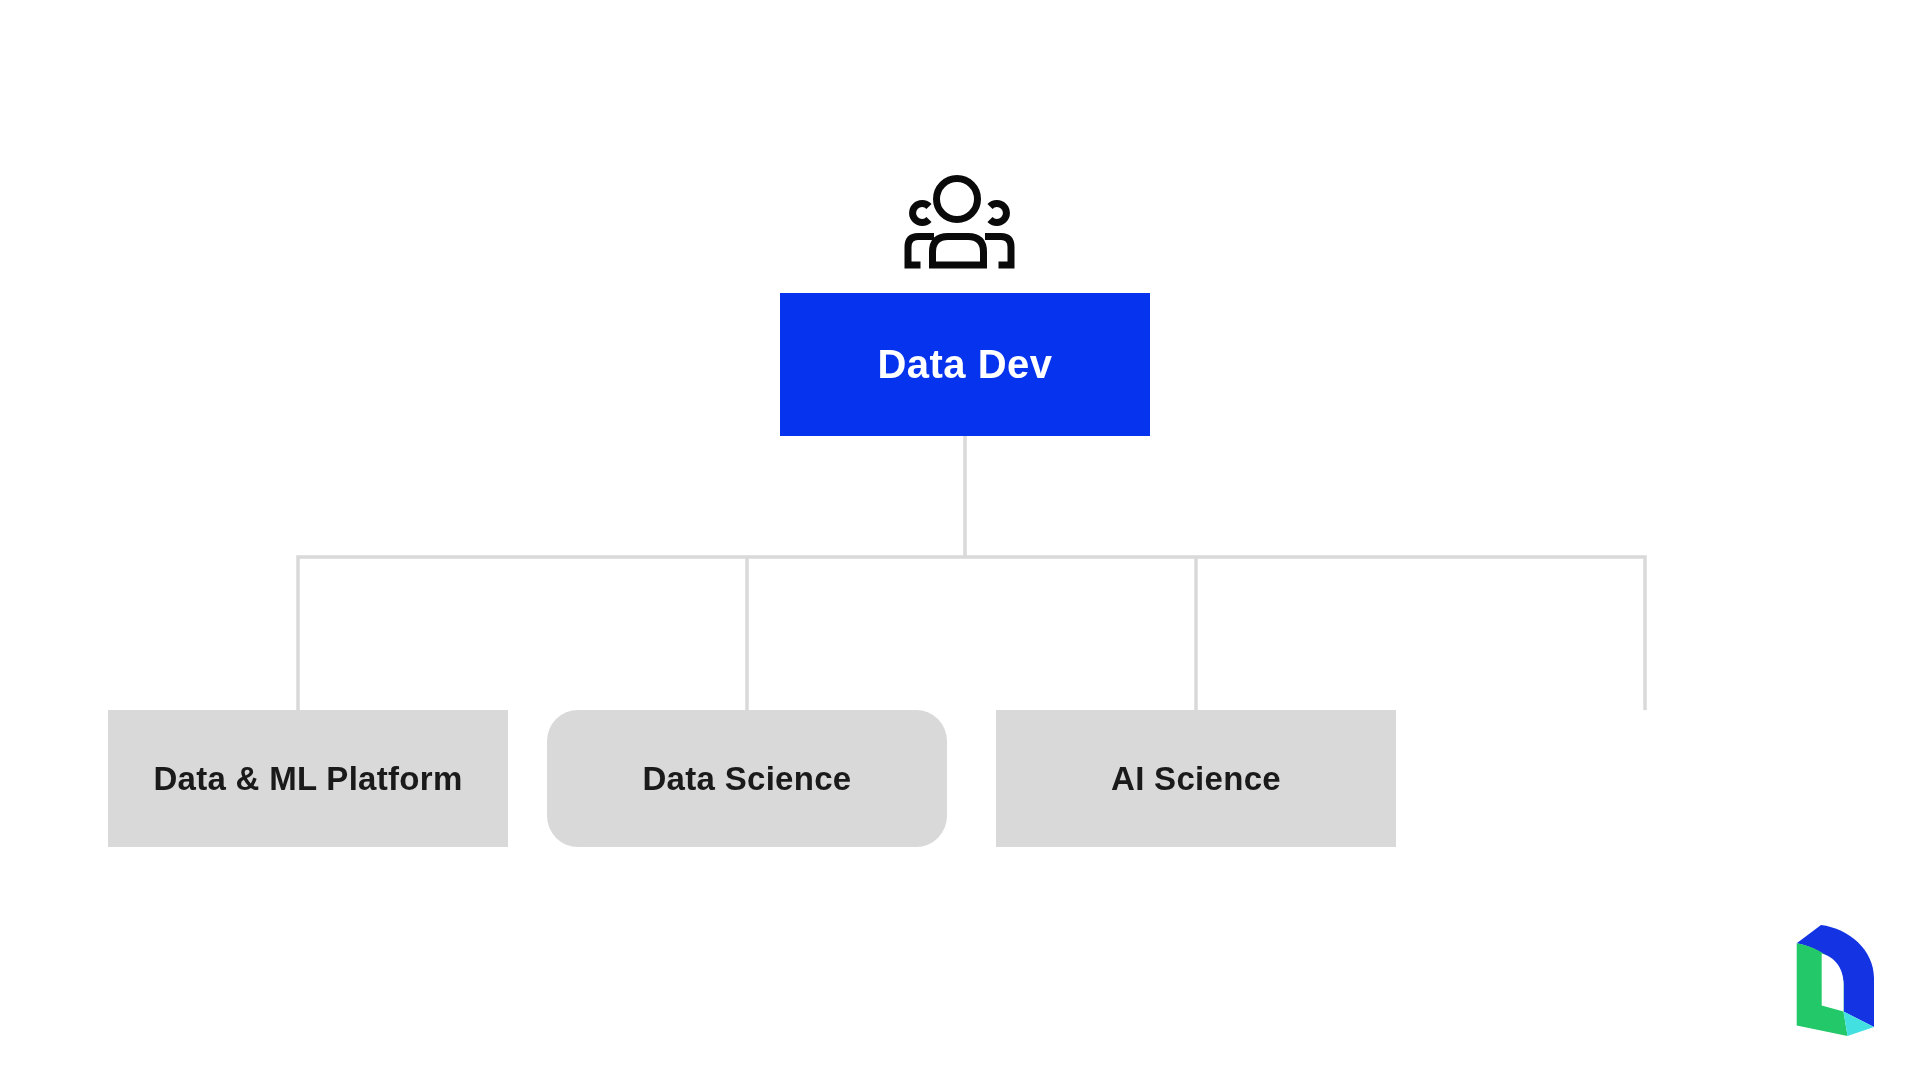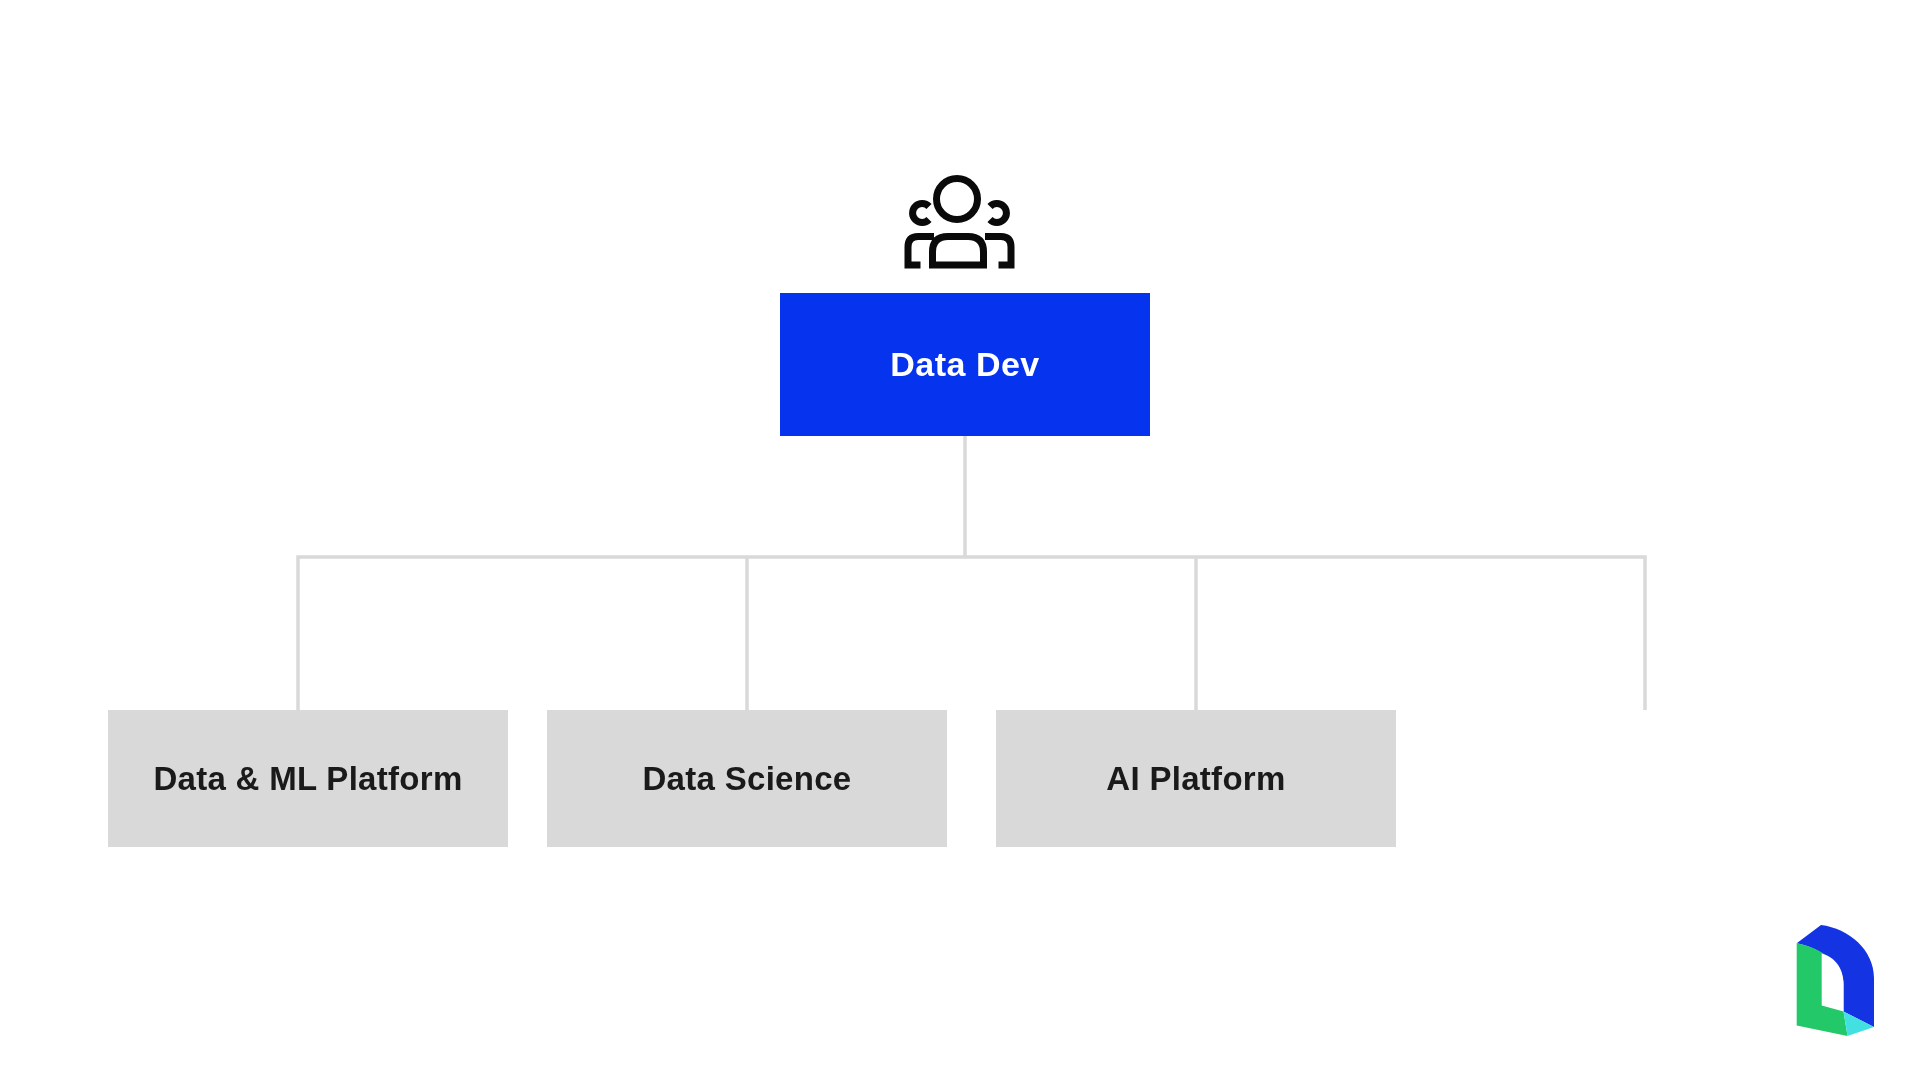--- a/index.html
+++ b/index.html
@@ -14,32 +14,32 @@
   .node{
     position:absolute;
     display:flex;align-items:center;justify-content:center;
     text-align:center;
     box-sizing:border-box;
   }
   .node.root{
     left:780px;top:293px;width:370px;height:143px;
     background:#0533ee;
     color:#ffffff;
-    font-size:34px;font-weight:700;
+    font-size:40px;font-weight:700;
     letter-spacing:0.5px;
   }
   .node.child{
     top:710px;width:400px;height:137px;
     background:#d9d9d9;
     color:#1a1a1a;
     font-size:33px;font-weight:700;
     letter-spacing:0.3px;
   }
   .node.c0{left:108px;}
-  .node.c1{left:547px;}
+  .node.c1{left:547px;border-radius:31px;}
   .node.c2{left:996px;}
   .node.c3{left:1445px;}
   .people-icon{position:absolute;left:901px;top:168px;}
   .brand-logo{position:absolute;left:1792px;top:920px;}
 </style>
 </head>
 <body>
 
 <div class="canvas">
 
@@ -68,21 +68,21 @@
     <span>Data Dev</span>
   </div>
 
   <div class="node child c0">
     <span>Data &amp; ML Platform</span>
   </div>
   <div class="node child c1">
     <span>Data Science</span>
   </div>
   <div class="node child c2">
-    <span>AI Platform</span>
+    <span>AI Science</span>
   </div>
 
   <svg class="brand-logo" width="86" height="118" viewBox="0 0 86 118" xmlns="http://www.w3.org/2000/svg">
     <path fill="#1434e4" d="M4.7,23.3 L29,5 C57,8.5 82,30 82,58 L82,107 L51.5,91.5 L51.5,64 C51.5,45 28,27.5 4.7,23.3 Z"></path>
     <path fill="#23c868" d="M4.7,23.3 C30,27.5 51.5,45 51.5,64 L51.5,91.5 L55.5,116 L4.7,105.5 Z"></path>
     <path fill="#43e0e2" d="M51.5,91.5 L82,107 L55.5,116 Z"></path>
     <path fill="#ffffff" d="M29.7,33.5 L29.7,85.5 L51.5,91.5 L51.5,64 C51.5,47 41.5,36.5 29.7,33.5 Z"></path>
   </svg>
 
 </div>

